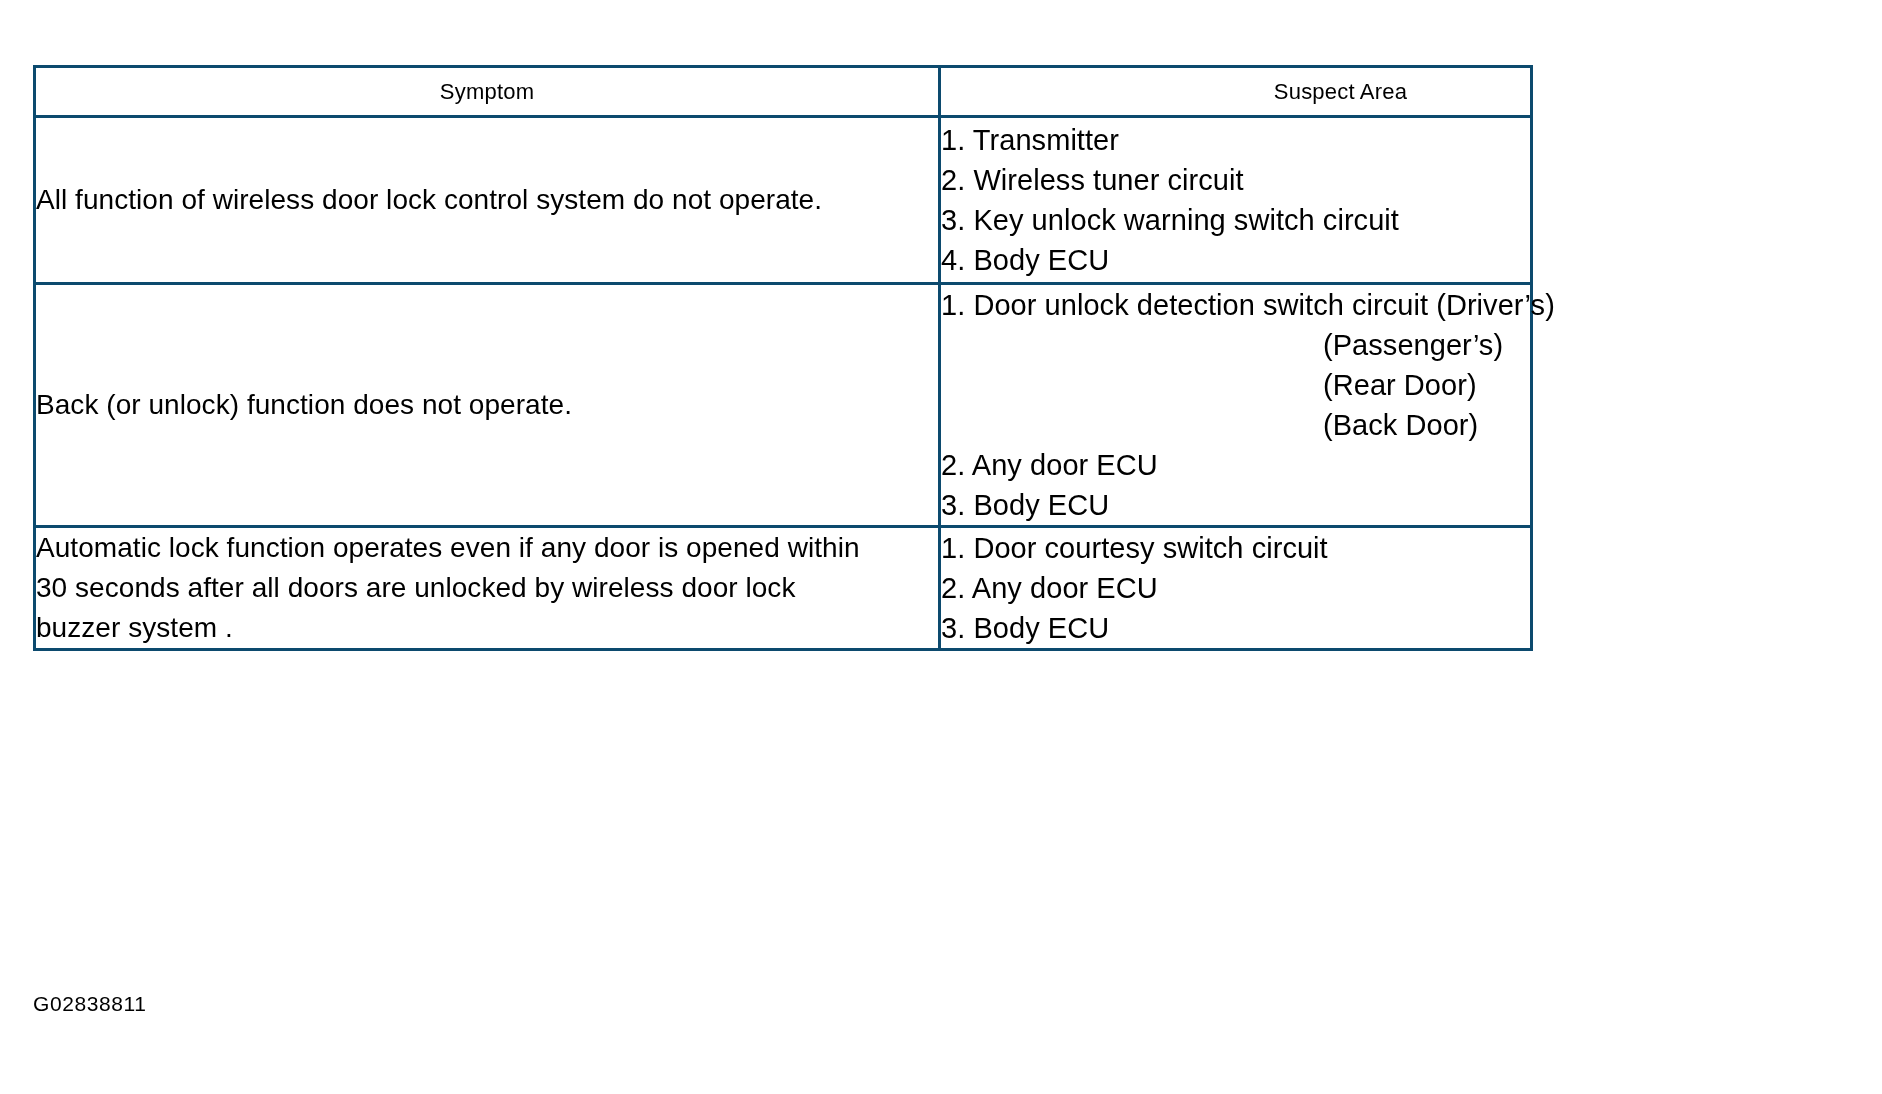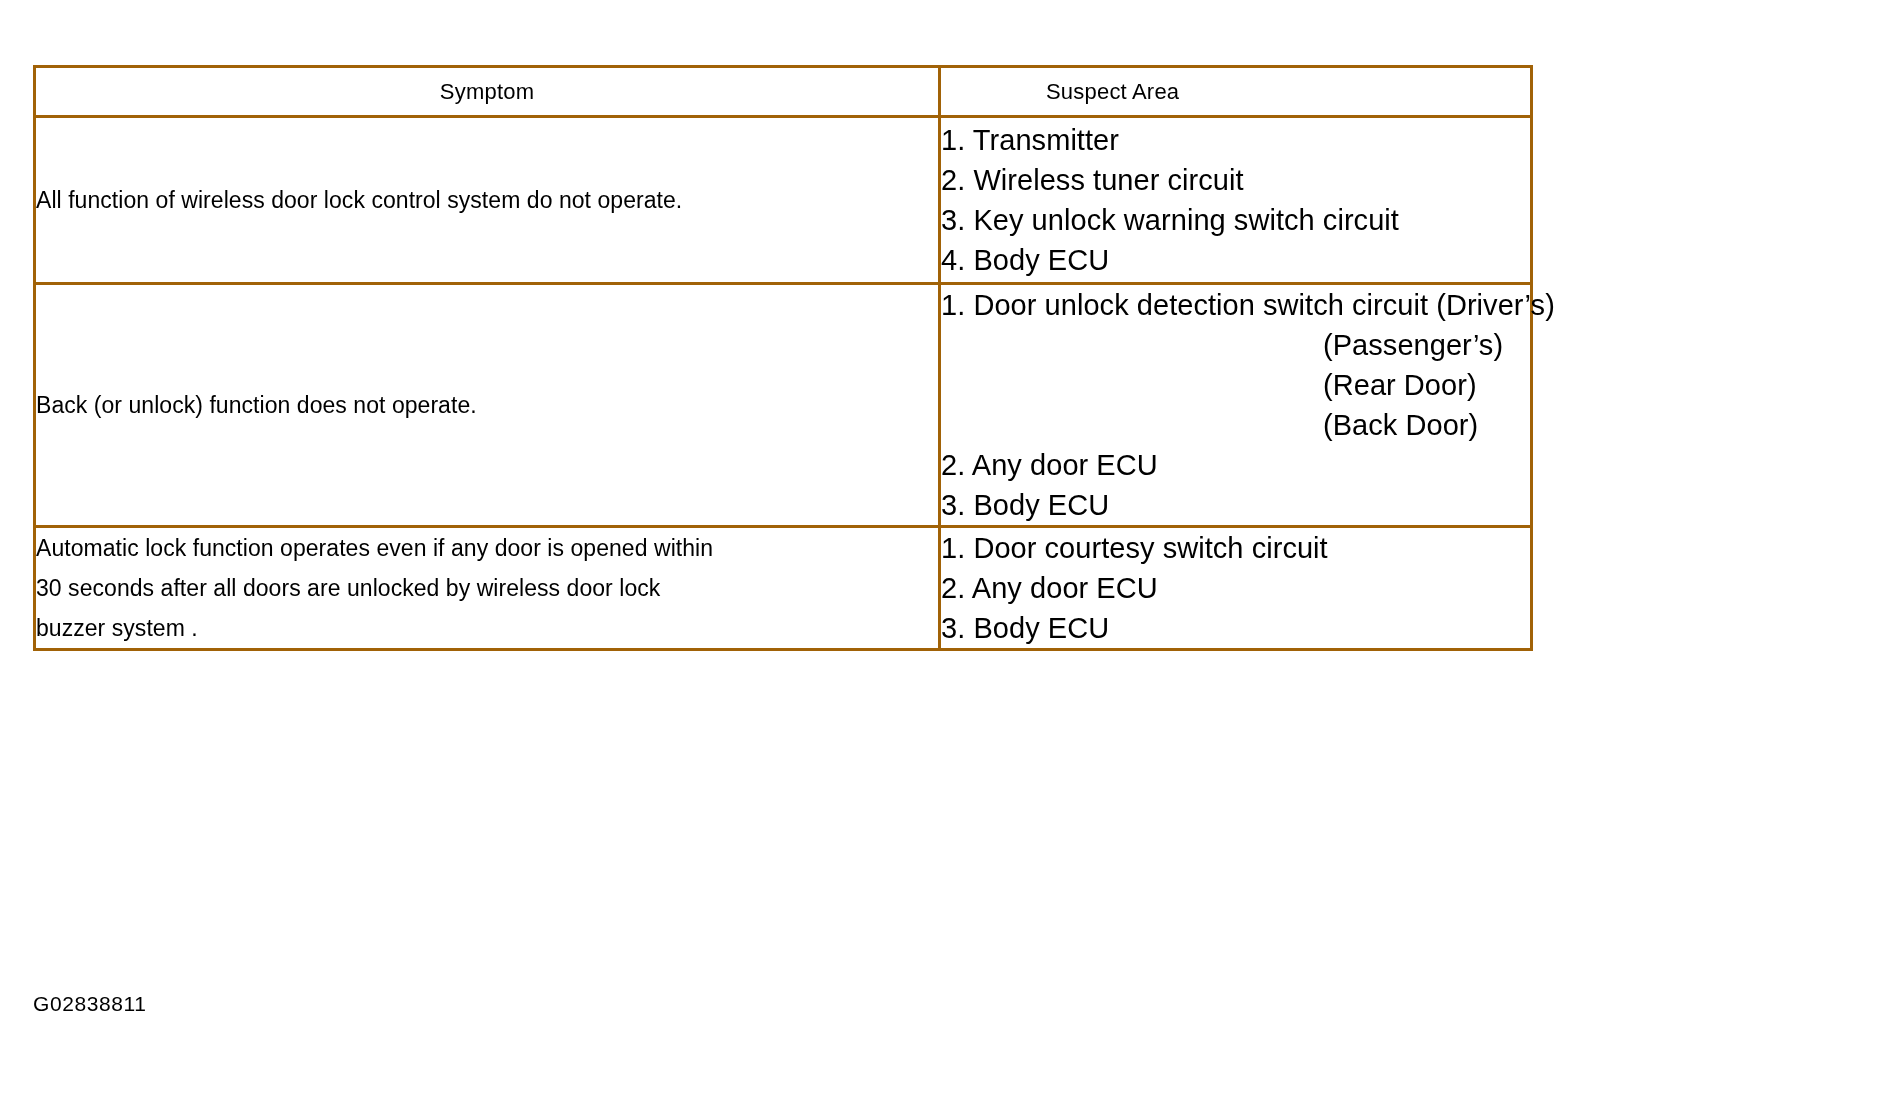--- a/index.html
+++ b/index.html
@@ -28,61 +28,61 @@
   .sx-table {
     position: absolute;
     left: 33px;
     top: 65px;
     width: 1497px;
     border-collapse: collapse;
     table-layout: fixed;
     background: #ffffff;
   }
   .sx-table, .sx-table th, .sx-table td {
-    border: 3px solid #a16207;
+    border: 3px solid #0c4a6e;
   }
   .sx-table th, .sx-table td {
     padding: 0;
     vertical-align: middle;
     font-weight: normal;
     font-size: 22px;
     line-height: 1.0;
   }
 
   col.col-symptom { width: 905px; }
   col.col-suspect { width: 592px; }
 
   
   .hdr-cell {
     height: 47px;
     text-align: center;
     font-size: 24px;
   }
   .hdr-cell.hdr-suspect {
-    text-align: left;
+    text-align: center;
     padding-right: 0;
   }
   .hdr-inner {
     display: block;
     letter-spacing: 0.2px;
   }
   .hdr-suspect .hdr-inner {
     
     position: relative;
     left: 105px;
   }
 
   
   .symptom-cell {
     padding: 6px 10px 6px 13px;
     vertical-align: middle;
   }
   .symptom-line {
     display: block;
-    font-size: 23px;
+    font-size: 28px;
     line-height: 40px;
     white-space: nowrap;
     letter-spacing: 0.05px;
   }
 
   
   .suspect-cell {
     padding: 9px 8px 9px 12px;
     vertical-align: middle;
   }

